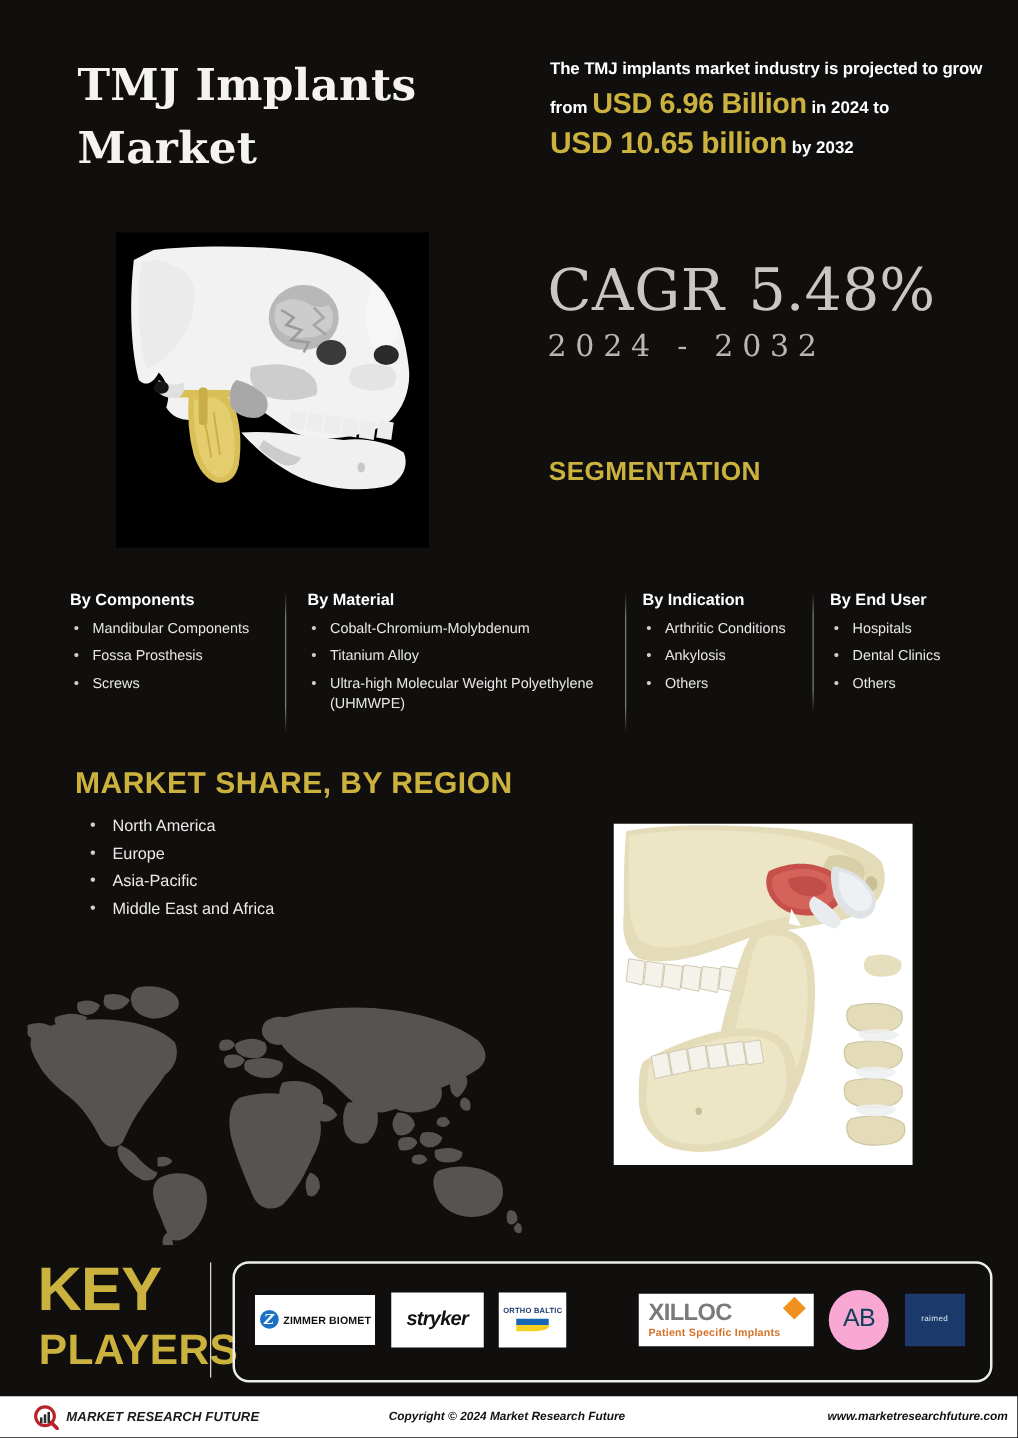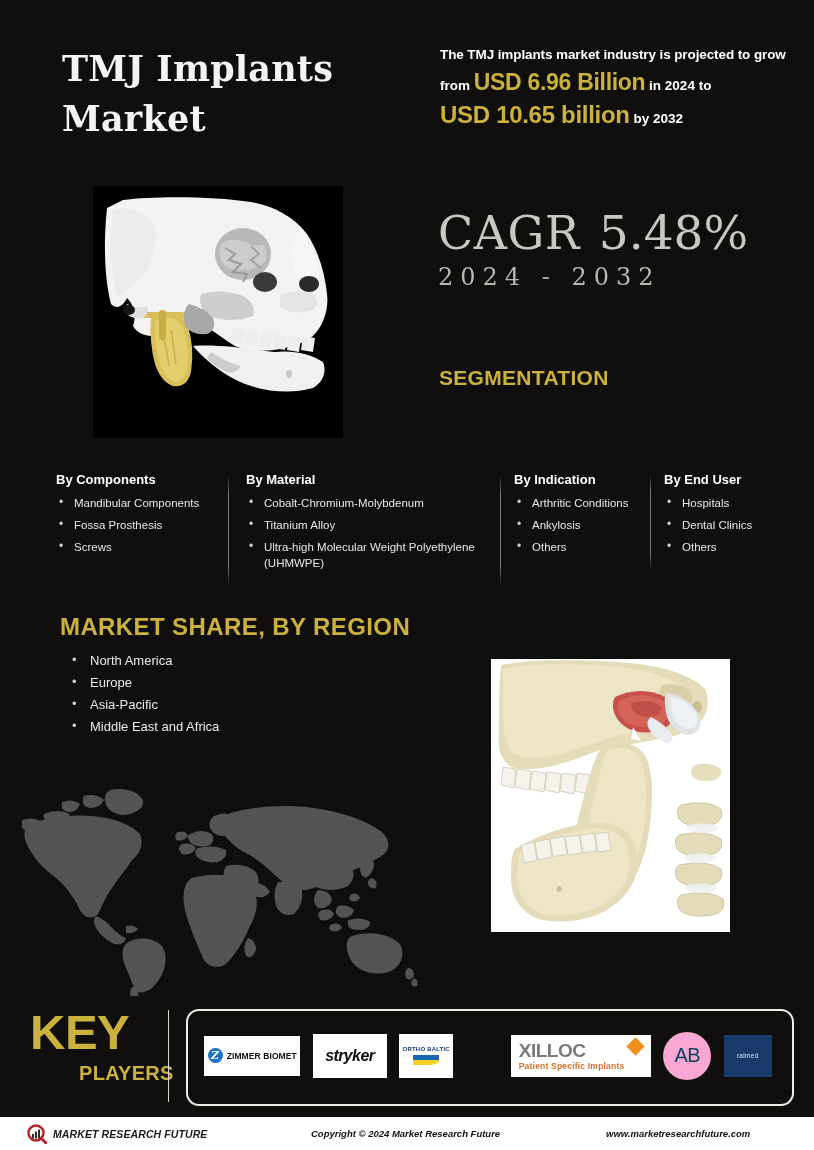--- a/index.html
+++ b/index.html
@@ -95,21 +95,21 @@
     background:#ffffff;overflow:hidden;
   }
 
   
   .kp-key{
     position:absolute;left:30px;top:1008px;
     font-size:49px;font-weight:700;color:#cbb23e;letter-spacing:-.5px;line-height:1;
   }
   .kp-players{
     position:absolute;left:31px;top:1063px;
-    font-size:20px;font-weight:700;color:#cbb23e;letter-spacing:.3px;line-height:1;margin-left:48px;
+    font-size:34px;font-weight:700;color:#cbb23e;letter-spacing:.3px;line-height:1;
   }
   .kp-divider{
     position:absolute;left:168px;top:1010px;width:1px;height:92px;background:#d9d7d2;
   }
   .kp-box{
     position:absolute;left:186px;top:1009px;width:604px;height:93px;
     border:2px solid #ededea;border-radius:13px;
   }
   .logo-strip{
     position:absolute;left:186px;top:1009px;width:604px;height:93px;
@@ -141,21 +141,21 @@
 
   
   .footer{
     position:absolute;left:0;top:1117px;width:814px;height:33px;background:#ffffff;
     display:flex;align-items:center;font-style:italic;
   }
   .f-logo{position:absolute;left:27px;display:flex;align-items:center;}
   .f-mark{width:20px;height:20px;margin-right:6px;}
   .f-brand{font-size:10.5px;font-weight:700;color:#1a1a1a;letter-spacing:.1px;white-space:nowrap;}
   .f-copy{position:absolute;left:311px;font-size:9.5px;font-weight:700;color:#111;white-space:nowrap;}
-  .f-url{position:absolute;left:606px;font-size:9.5px;font-weight:700;color:#111;white-space:nowrap;}
+  .f-url{position:absolute;left:662px;font-size:9.5px;font-weight:700;color:#111;white-space:nowrap;}
 </style>
 </head>
 <body>
 
 <div class="page">
 
   <div class="title">TMJ Implants Market</div>
 
   <div class="intro">
     <div class="l1">The TMJ implants market industry is projected to grow</div>

